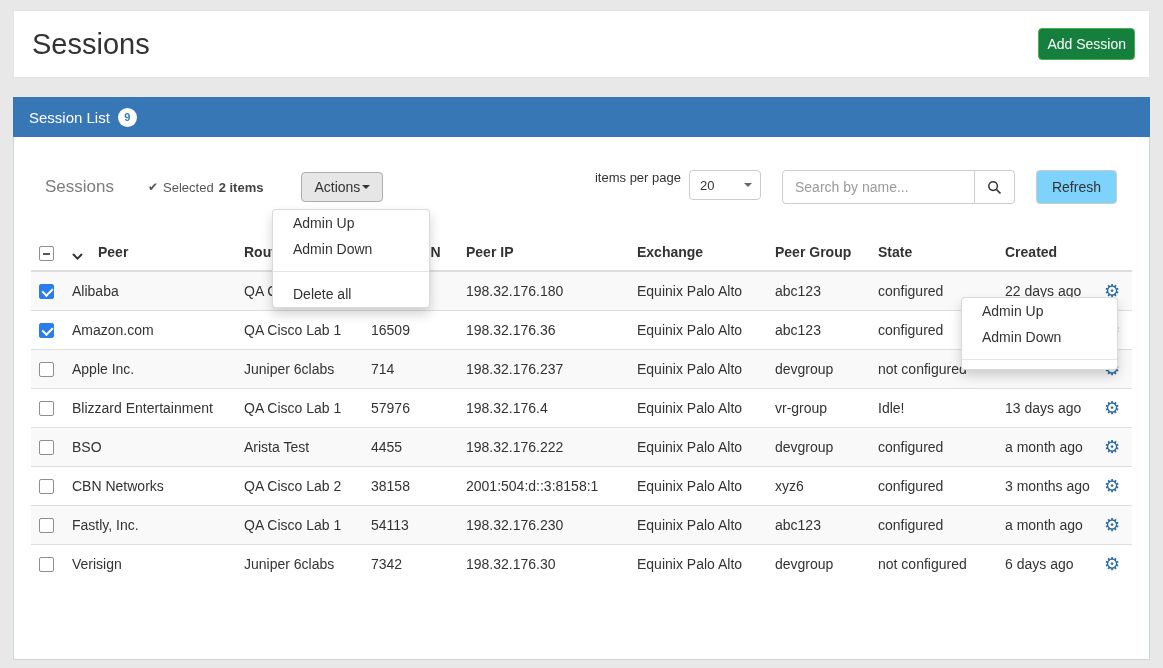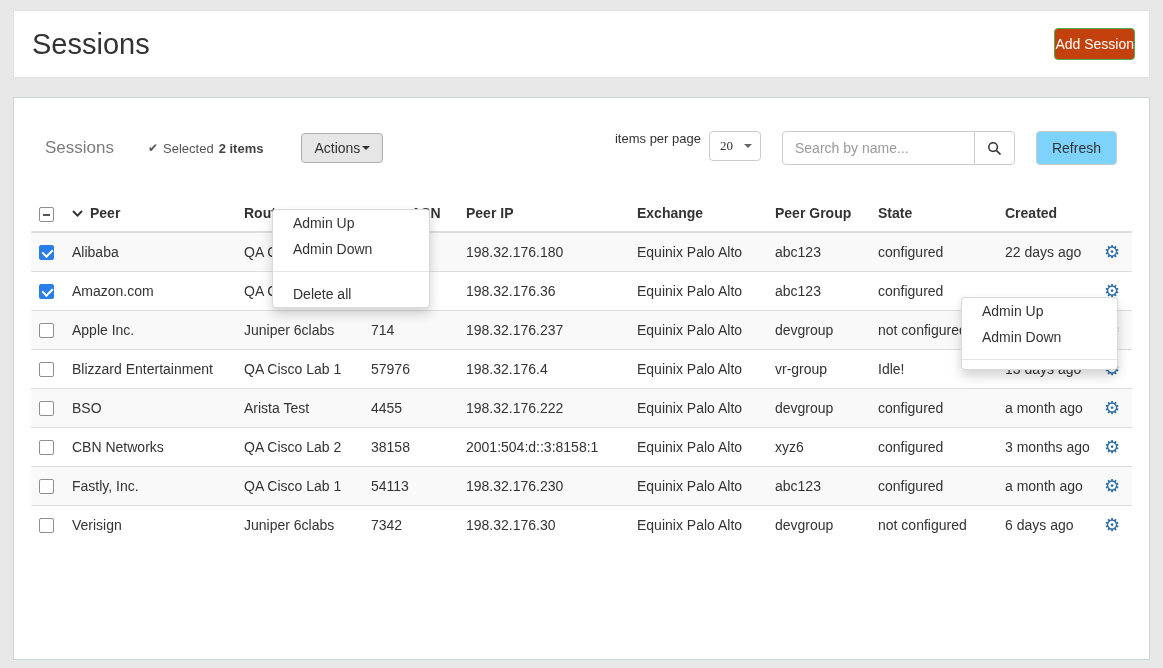--- a/index.html
+++ b/index.html
@@ -5,22 +5,22 @@
   * { margin:0; padding:0; box-sizing:border-box; }
   html,body { background:#e8e8e8; }
   body { font-family:"Liberation Sans", sans-serif; }
   .page { position:relative; width:1163px; height:668px; background:#e8e8e8; overflow:hidden; }
 
   
   .topbar { position:absolute; left:13px; top:10px; width:1137px; height:68px; background:#fff;
             border:1px solid #e3e3e3; display:flex; align-items:center; justify-content:space-between;
             padding:0 14px 0 18px; }
   .page-title { font-size:29px; font-weight:400; color:#333; }
-  .btn-add { background:#c2410c; border:1px solid #4cae4c; color:#fff; font-size:14px;
-             padding:7px 0; border-radius:4px; cursor:pointer; font-family:inherit; }
+  .btn-add { background:#15803d; border:1px solid #4cae4c; color:#fff; font-size:14px;
+             padding:7px 8px; border-radius:4px; cursor:pointer; font-family:inherit; }
 
   
   .panel { position:absolute; left:13px; top:97px; width:1137px; height:563px; background:#fff;
            border:1px solid #ccd5dc; }
   .panel-heading { background:#3877b6; color:#fff; height:40px; margin:-1px -1px 0 -1px;
                    display:flex; align-items:center; padding:0 16px; font-size:15px; }
   .badge { background:#fff; color:#3877b6; font-size:11px; font-weight:bold; min-width:19px; height:19px;
            border-radius:10px; display:inline-flex; align-items:center; justify-content:center;
            margin-left:8px; padding:0 5px; }
   .panel-body { padding:17px; }
@@ -31,42 +31,42 @@
   .selected-info { margin-left:34px; font-size:13px; color:#555; display:flex; align-items:center; gap:5px; }
   .selected-info b { color:#444; }
   .check-glyph { font-size:12px; color:#555; }
   .btn-actions { margin-left:38px; background:#e6e6e6; border:1px solid #adadad; border-radius:4px;
                  padding:6px 12px; font-size:14px; color:#333; cursor:pointer; font-family:inherit;
                  display:inline-flex; align-items:center; gap:2px; }
   .caret { display:inline-block; width:0; height:0; border-top:4px solid #333;
            border-left:4px solid transparent; border-right:4px solid transparent; }
   .toolbar-right { margin-left:auto; display:flex; align-items:flex-start; }
   .ipp-label { font-size:13px; color:#333; }
-  .select-box { margin-left:8px; width:52px; height:30px; background:#fff; border:1px solid #ccc;
+  .select-box { margin-left:8px; width:72px; height:30px; background:#fff; border:1px solid #ccc;
                 border-radius:4px; display:flex; align-items:center; justify-content:space-between;
-                padding:0 8px 0 10px; font-size:13px; color:#333; cursor:pointer;font-family:Liberation Serif, serif; }
+                padding:0 8px 0 10px; font-size:13px; color:#333; cursor:pointer; }
   .select-box .caret { border-top-color:#666; }
   .search-group { margin-left:21px; display:flex; }
   .search-input { width:193px; height:34px; border:1px solid #ccc; border-radius:4px 0 0 4px;
                   padding:0 12px; font-size:14px; color:#555; font-family:inherit; outline:none; }
   .search-input::placeholder { color:#9a9a9a; }
   .search-btn { width:41px; height:34px; margin-left:-1px; background:#fff; border:1px solid #ccc;
                 border-radius:0 4px 4px 0; cursor:pointer; display:flex; align-items:center; justify-content:center; }
   .btn-refresh { margin-left:21px; height:34px; background:#7dd3fc; border:1px solid #ccc; border-radius:4px;
                  padding:0 15px; font-size:14px; color:#333; cursor:pointer; font-family:inherit; }
 
   
   .session-table { margin-top:31px; width:100%; border-collapse:collapse; table-layout:fixed; }
   .session-table th { text-align:left; font-size:14px; font-weight:bold; color:#333;
                       padding:9px 8px; border-bottom:2px solid #ddd; white-space:nowrap; overflow:hidden; }
   .session-table td { font-size:14px; color:#333; padding:10px 8px; border-top:1px solid #ddd;
                       white-space:nowrap; overflow:hidden; }
   .session-table tbody tr:nth-child(odd) { background:#f9f9f9; }
   th.col-asn-h { padding-left:48px; }
-  .th-peer { display:flex; align-items:center; gap:7px; }
+  .th-peer { display:flex; align-items:flex-end; gap:15px; }
   .col-gear-cell { text-align:center; }
   .gear { color:#2e6da4; font-size:18px; line-height:1; cursor:pointer; }
 
   
   .cb { width:15px; height:15px; border:1px solid #8f8f8f; border-radius:2px; background:#fff;
         position:relative; display:inline-block; vertical-align:middle; cursor:pointer; }
   .cb.checked { background:#2b7de9; border-color:#2b7de9; }
   .cb.checked::after { content:""; position:absolute; left:4px; top:1px; width:5px; height:8px;
         border:solid #fff; border-width:0 2px 2px 0; transform:rotate(45deg); }
   .cb.indeterminate::after { content:""; position:absolute; left:3px; top:6px; width:7px; height:2px; background:#555; }
@@ -84,20 +84,24 @@
 <body>
 
 <div class="page">
 
   <div class="topbar">
     <div class="page-title">Sessions</div>
     <button class="btn-add">Add Session</button>
   </div>
 
   <div class="panel">
+    <div class="panel-heading">
+      <span>Session List</span>
+      <span class="badge">9</span>
+    </div>
 
     <div class="panel-body">
 
       <div class="toolbar">
         <span class="toolbar-title">Sessions</span>
 
         <span class="selected-info">
           <span class="check-glyph">✔</span>
           <span>Selected</span>
           <b>2 items</b>

